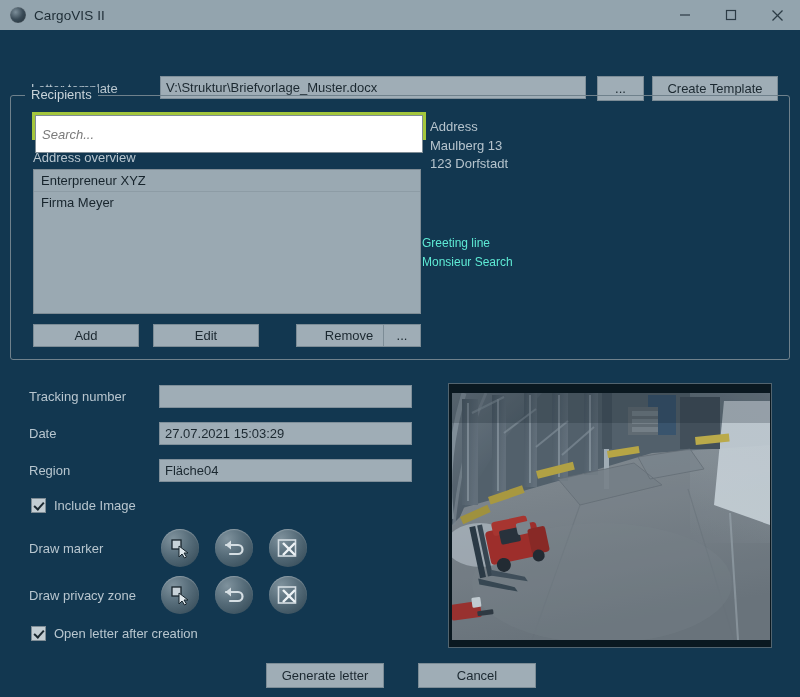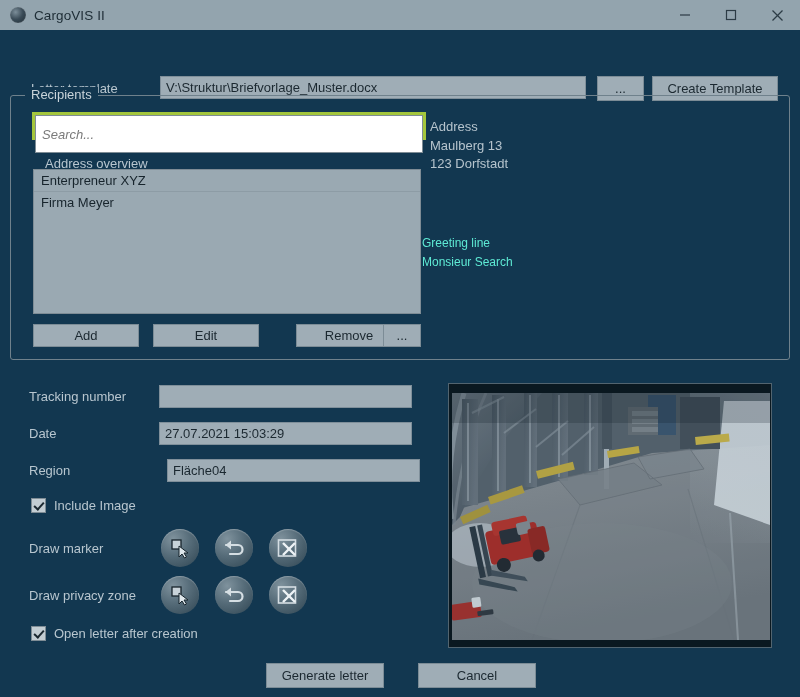--- a/index.html
+++ b/index.html
@@ -126,21 +126,21 @@
     font-style: italic;
     font-size: 13px;
     padding: 18px 6px;
     font-family: "Liberation Sans", sans-serif;
     outline: none;
   }
   .search-input::placeholder { color: #7a7a7a; font-style: italic; opacity: 1; }
 
   .overview-label {
     position: absolute;
-    left: 22px; top: 60px; margin-left: 12px;
+    left: 22px; top: 54px;
   }
   .listbox {
     position: absolute;
     left: 22px; top: 73px;
     width: 388px; height: 145px;
     background: #9aa9b2;
     border: 1px solid #7e8c95;
     overflow: hidden;
   }
   .list-item {
@@ -175,21 +175,21 @@
   #btn-edit   { left: 120px; width: 106px; }
   #btn-remove { left: 235px; width: 106px; margin-left: 28px; }
   #btn-more   { left: 350px; width: 38px; }
 
   
   #lbl-tracking { position: absolute; left: 29px; top: 389px; }
   #fld-tracking { position: absolute; left: 159px; top: 385px; width: 253px; }
   #lbl-date     { position: absolute; left: 29px; top: 426px; }
   #fld-date     { position: absolute; left: 159px; top: 422px; width: 253px; }
   #lbl-region   { position: absolute; left: 29px; top: 463px; }
-  #fld-region   { position: absolute; left: 167px; top: 459px; width: 253px; }
+  #fld-region   { position: absolute; left: 159px; top: 459px; width: 253px; }
 
   .checkrow { position: absolute; display: flex; align-items: center; }
   #chk-include { left: 31px; top: 498px; }
   #chk-open    { left: 31px; top: 626px; }
   .checkbox {
     width: 15px; height: 15px;
     background: #c3cdd3;
     border: 1px solid #7e8c95;
     margin-right: 8px;
     position: relative;

